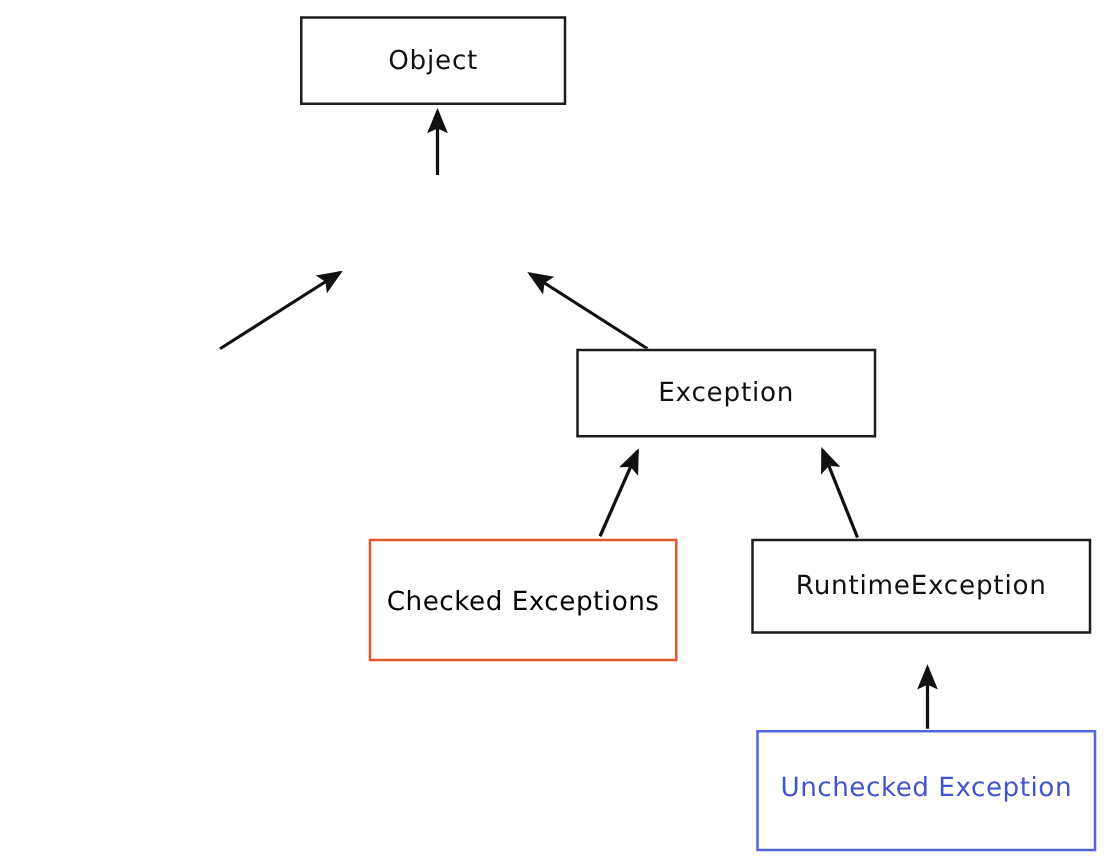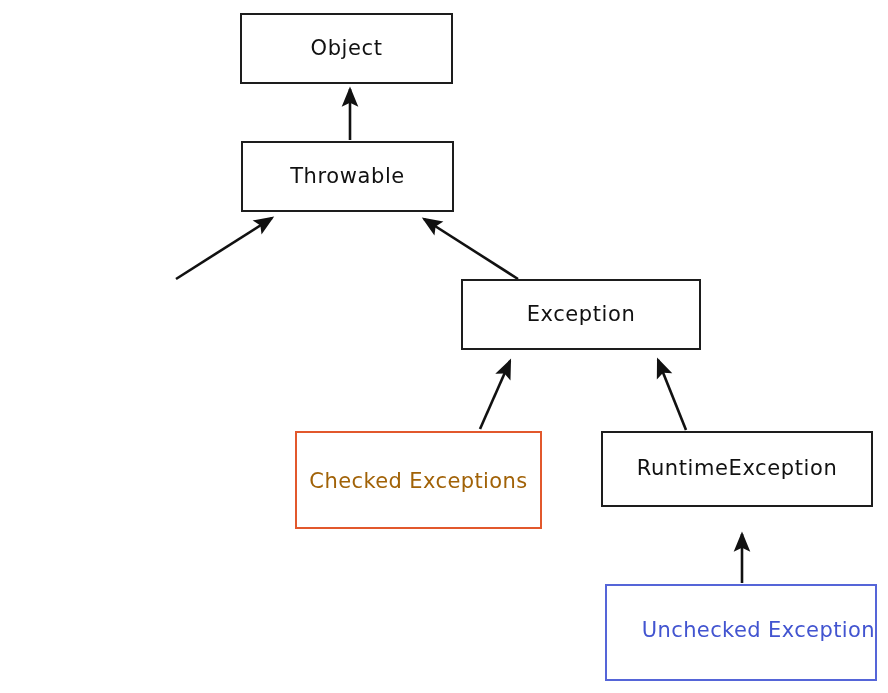--- a/index.html
+++ b/index.html
@@ -53,28 +53,27 @@
   .node.class-node .node-label {
     color: #111111;
     font-size: 21px;
     font-family: "DejaVu Sans", sans-serif;
   }
   
   .node.checked-node {
     border: 2px solid #e2582c;
   }
   .node.checked-node .node-label {
-    color: #a16207;
+    color: #000000;
     font-size: 21px;
     letter-spacing: 0.4px;
   }
   
   .node.unchecked-node {
     border: 2px solid #5565d8;
-    text-align: right;
   }
   .node.unchecked-node .node-label {
     color: #4254d0;
     font-size: 21px;
     letter-spacing: 0.4px;
   }
 
   
   #node-object      { left: 240px; top: 13px;  width: 213px; height: 71px; }
   #node-throwable   { left: 241px; top: 141px; width: 213px; height: 71px; }
@@ -109,23 +108,20 @@
 
     <line x1="686" y1="430" x2="658" y2="360" stroke="#111111" stroke-width="2.6" marker-end="url(#arrowhead)"></line>
 
     <line x1="742" y1="583" x2="742" y2="534" stroke="#111111" stroke-width="2.6" marker-end="url(#arrowhead)"></line>
   </svg>
 
   <div class="node class-node" id="node-object">
     <span class="node-label">Object</span>
   </div>
 
-  <div class="node class-node" id="node-throwable">
-    <span class="node-label">Throwable</span>
-  </div>
 
 
   <div class="node class-node" id="node-exception">
     <span class="node-label">Exception</span>
   </div>
 
   <div class="node checked-node" id="node-checked">
     <span class="node-label">Checked Exceptions</span>
   </div>
 

